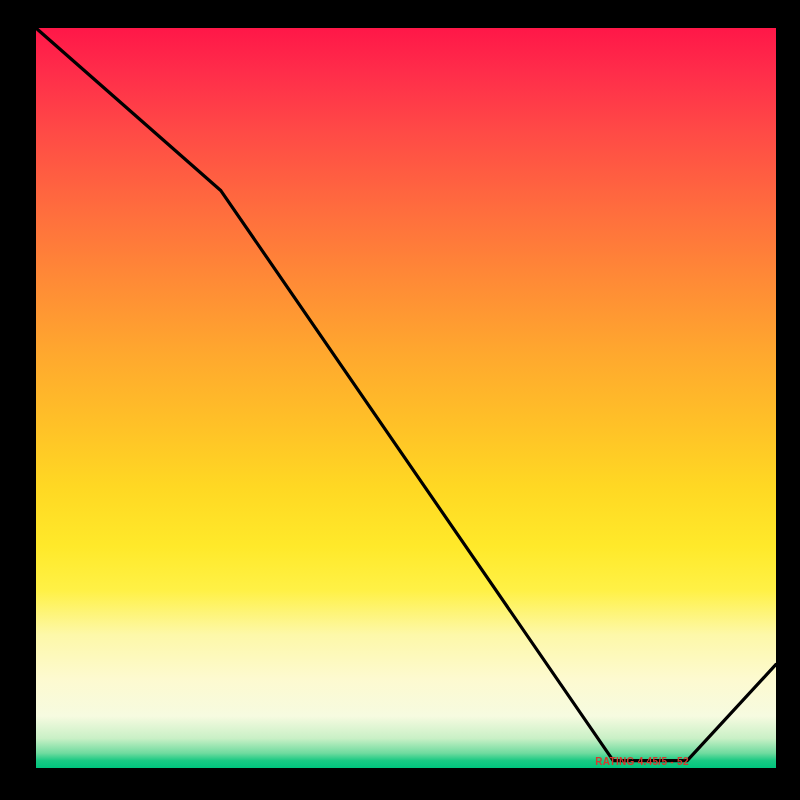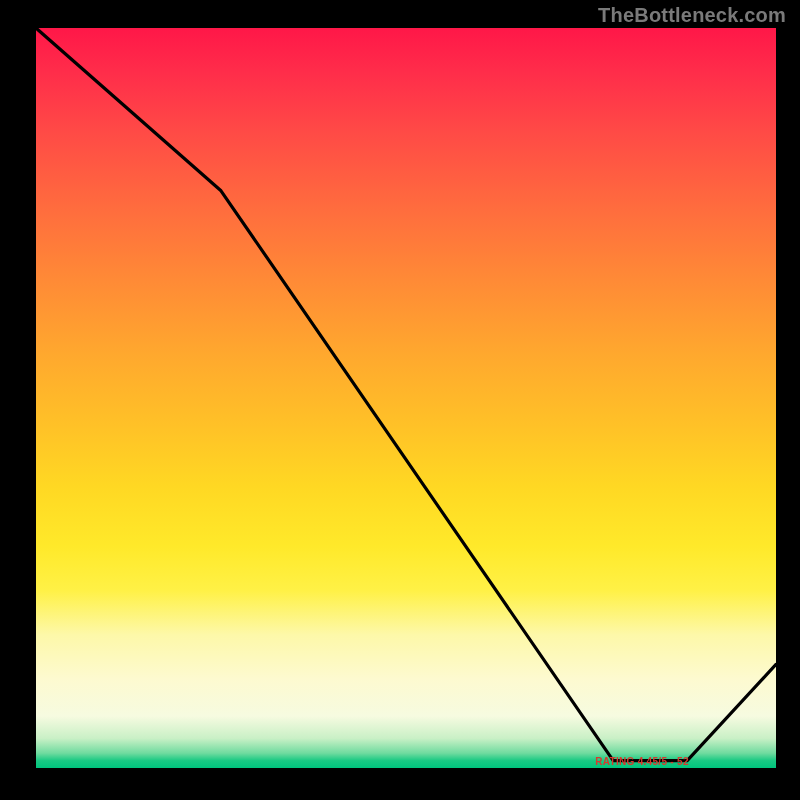--- a/index.html
+++ b/index.html
@@ -79,21 +79,20 @@
     letter-spacing: 0.3px;
     bottom: 1px;
     user-select: none;
   }
 </style>
 </head>
 <body>
 
 <div class="canvas">
 
-  <div class="watermark">TheBottleneck.com</div>
 
   <div class="plot-frame">
     <div class="plot-area"></div>
 
     <svg class="line-svg" viewBox="0 0 740 740" preserveAspectRatio="none">
       <path d="M0.0 0.0 L185.0 162.8 L577.2 732.6 L651.2 732.6 L740.0 636.4" fill="none" stroke="#000" stroke-width="3.2" stroke-linejoin="round" stroke-linecap="round"></path>
     </svg>
 
     <div class="bottom-tag" style="left: 559.2px;">RATING 4.45/5 - 52</div>
   </div>

